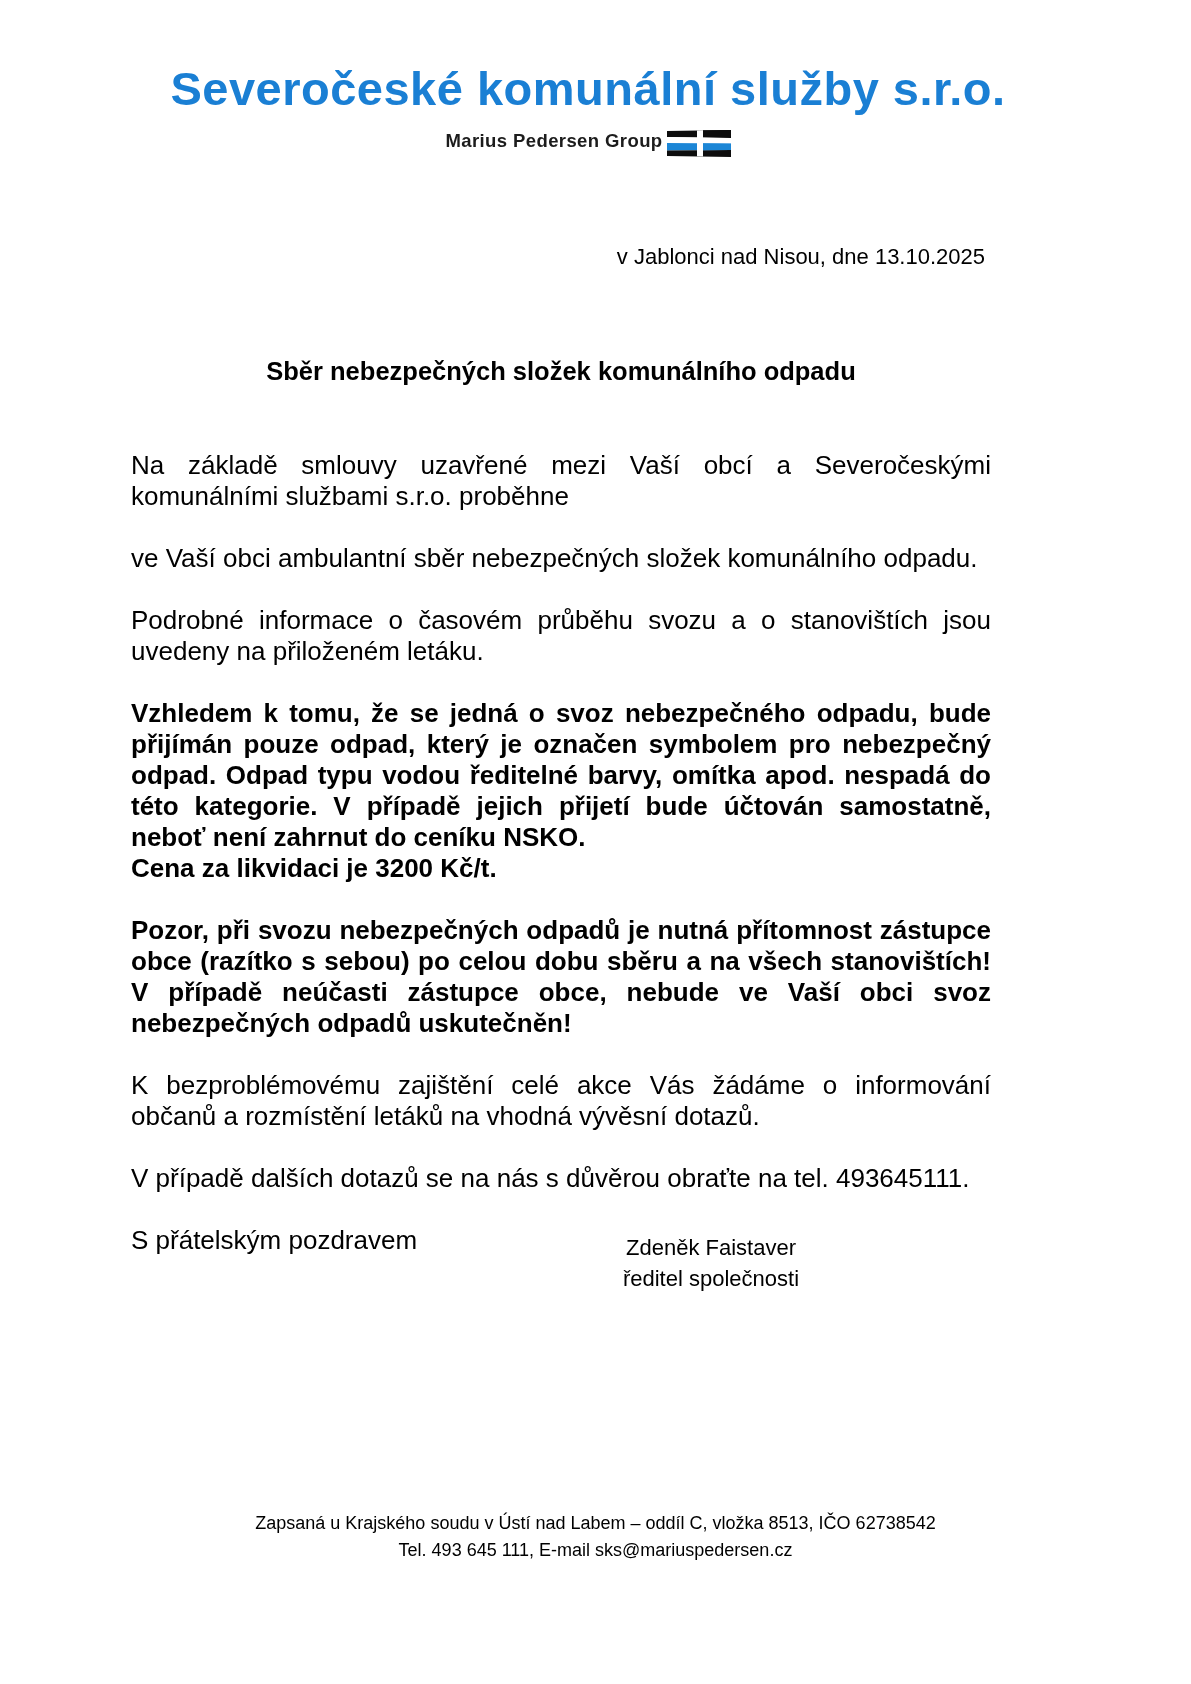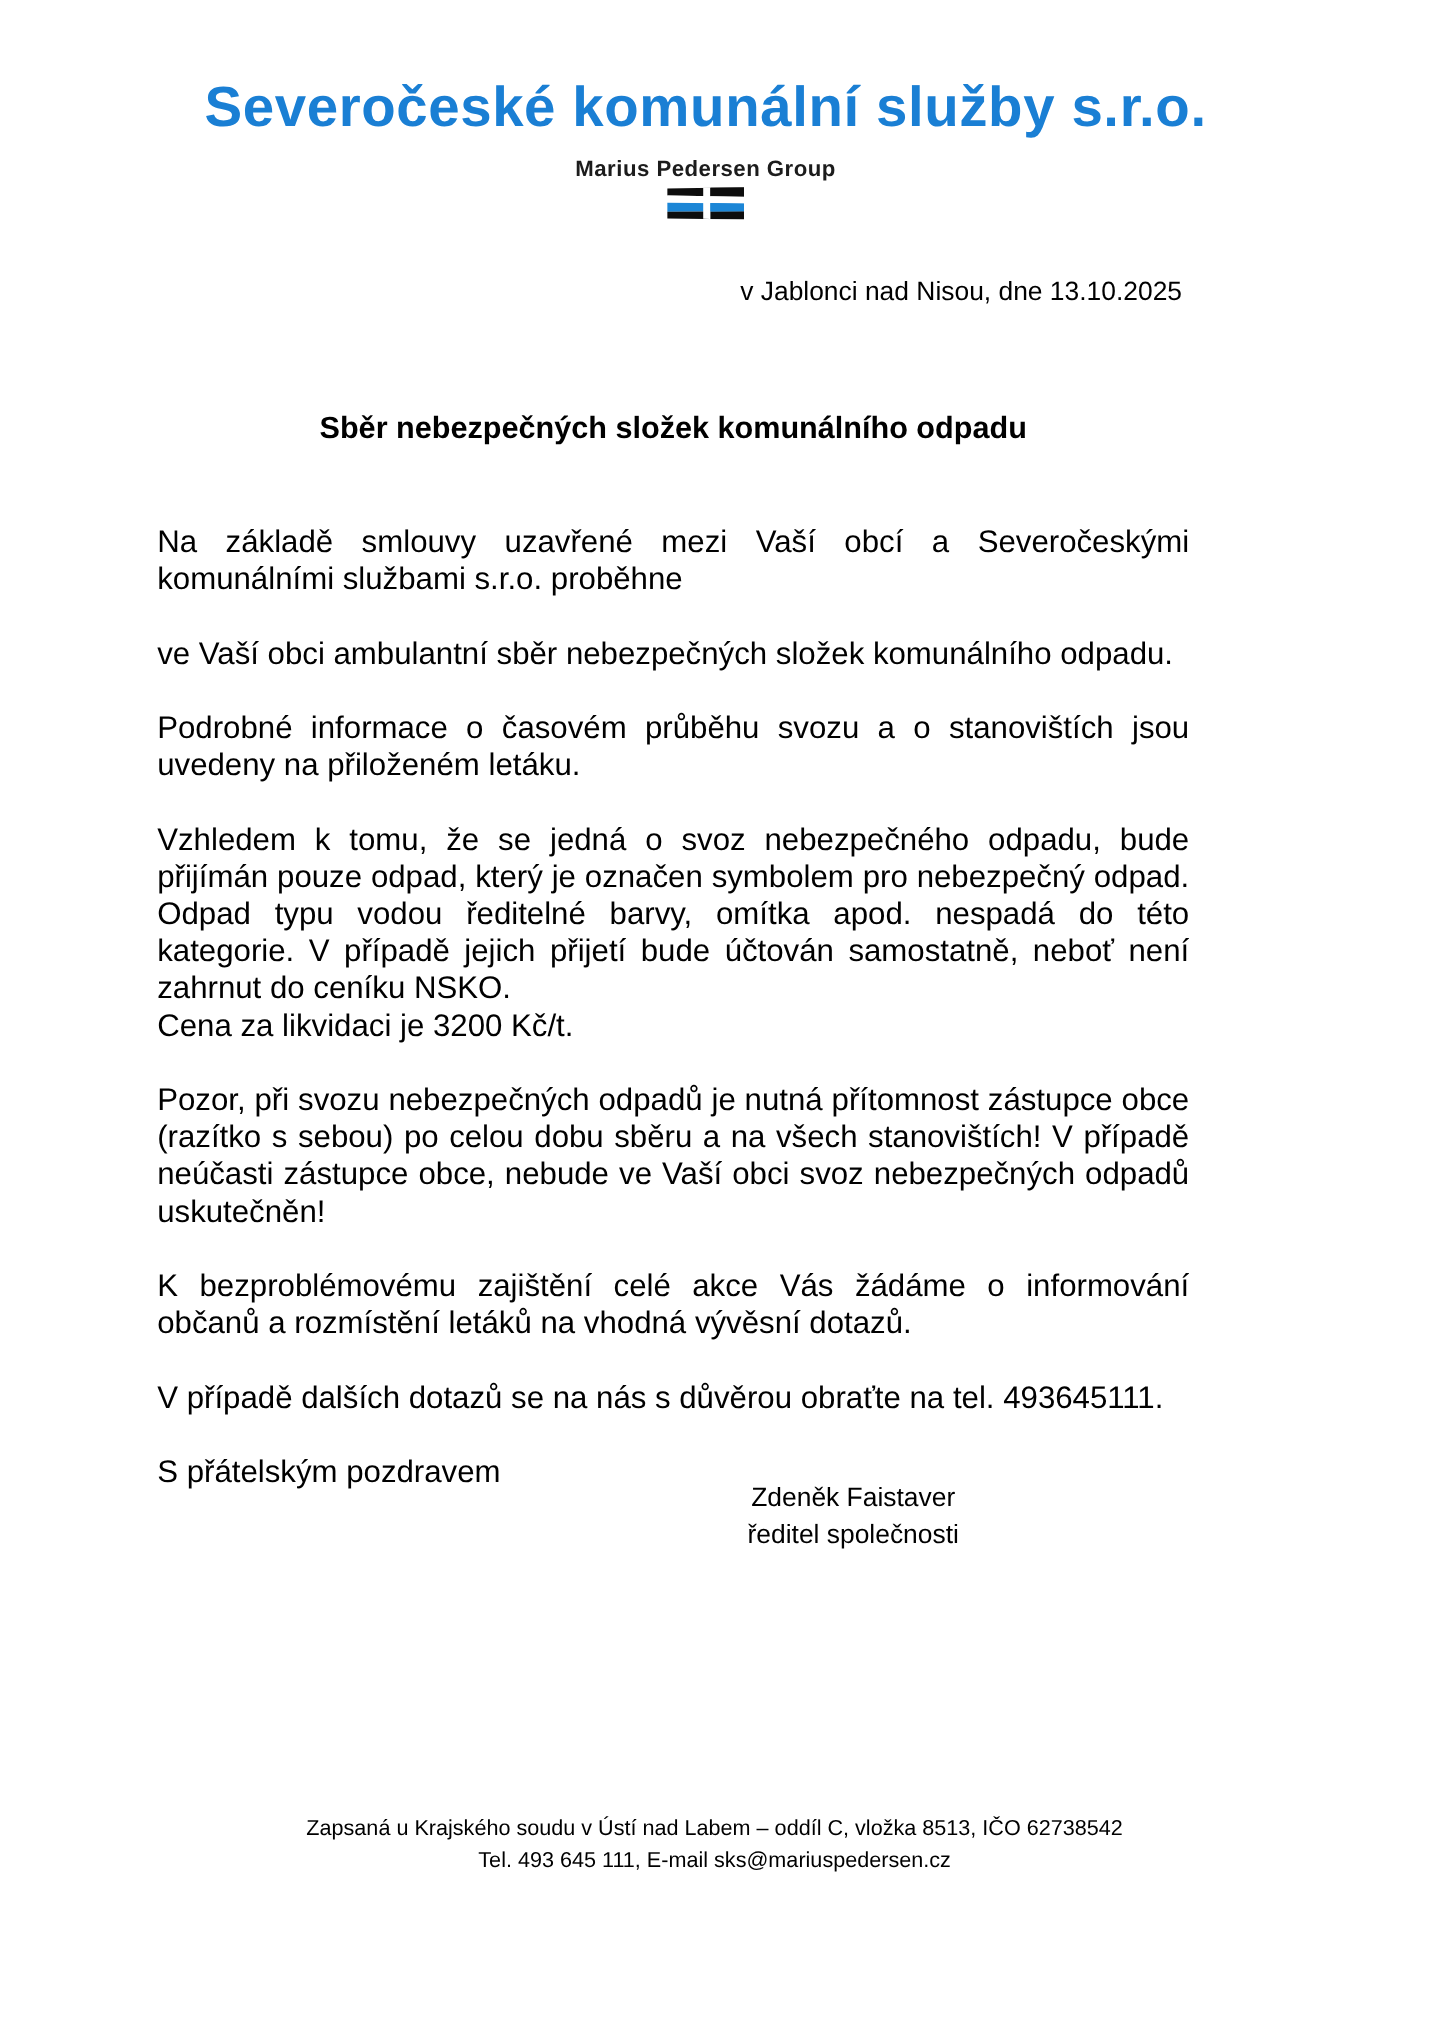--- a/index.html
+++ b/index.html
@@ -37,44 +37,43 @@
     font-weight: bold;
     font-size: 47px;
     letter-spacing: 0.5px;
     color: #1a7fd4;
     line-height: 1.05;
     white-space: nowrap;
   }
   .group-line {
     margin-top: 17px;
     display: flex;
-    align-items: center;
+    align-items: flex-start;
     justify-content: center;
     gap: 4px;
-    flex-direction: column;
   }
   .group-text {
     font-family: "Liberation Sans", sans-serif;
     font-weight: bold;
     font-size: 18.5px;
     letter-spacing: 0.4px;
     color: #1c1c1c;
     white-space: nowrap;
   }
   .mp-flag {
     width: 64px;
     height: 27px;
     display: block;
   }
 
   
   .content {
     position: absolute;
     left: 131px;
-    top: 228px;
+    top: 242px;
     width: 860px;
   }
   .dateline {
     text-align: right;
     font-size: 22px;
     line-height: 30px;
     margin: 0 0 0 0;
     padding-right: 6px;
   }
   .doc-title {
@@ -89,21 +88,21 @@
   p.para {
     font-size: 26px;
     line-height: 31px;
     margin: 0;
     text-align: justify;
     text-justify: inter-word;
   }
   p.para.first-body { margin-top: 63px; }
   p.para + p.para { margin-top: 31px; }
 
-  p.bold { font-weight: normal; }
+  p.bold { font-weight: bold; }
 
   .bigdate {
     text-align: center;
     font-size: 29px;
     font-weight: bold;
     line-height: 36px;
     margin: 27px 0 0 0;
   }
   .after-bigdate { margin-top: 31px !important; }
 

